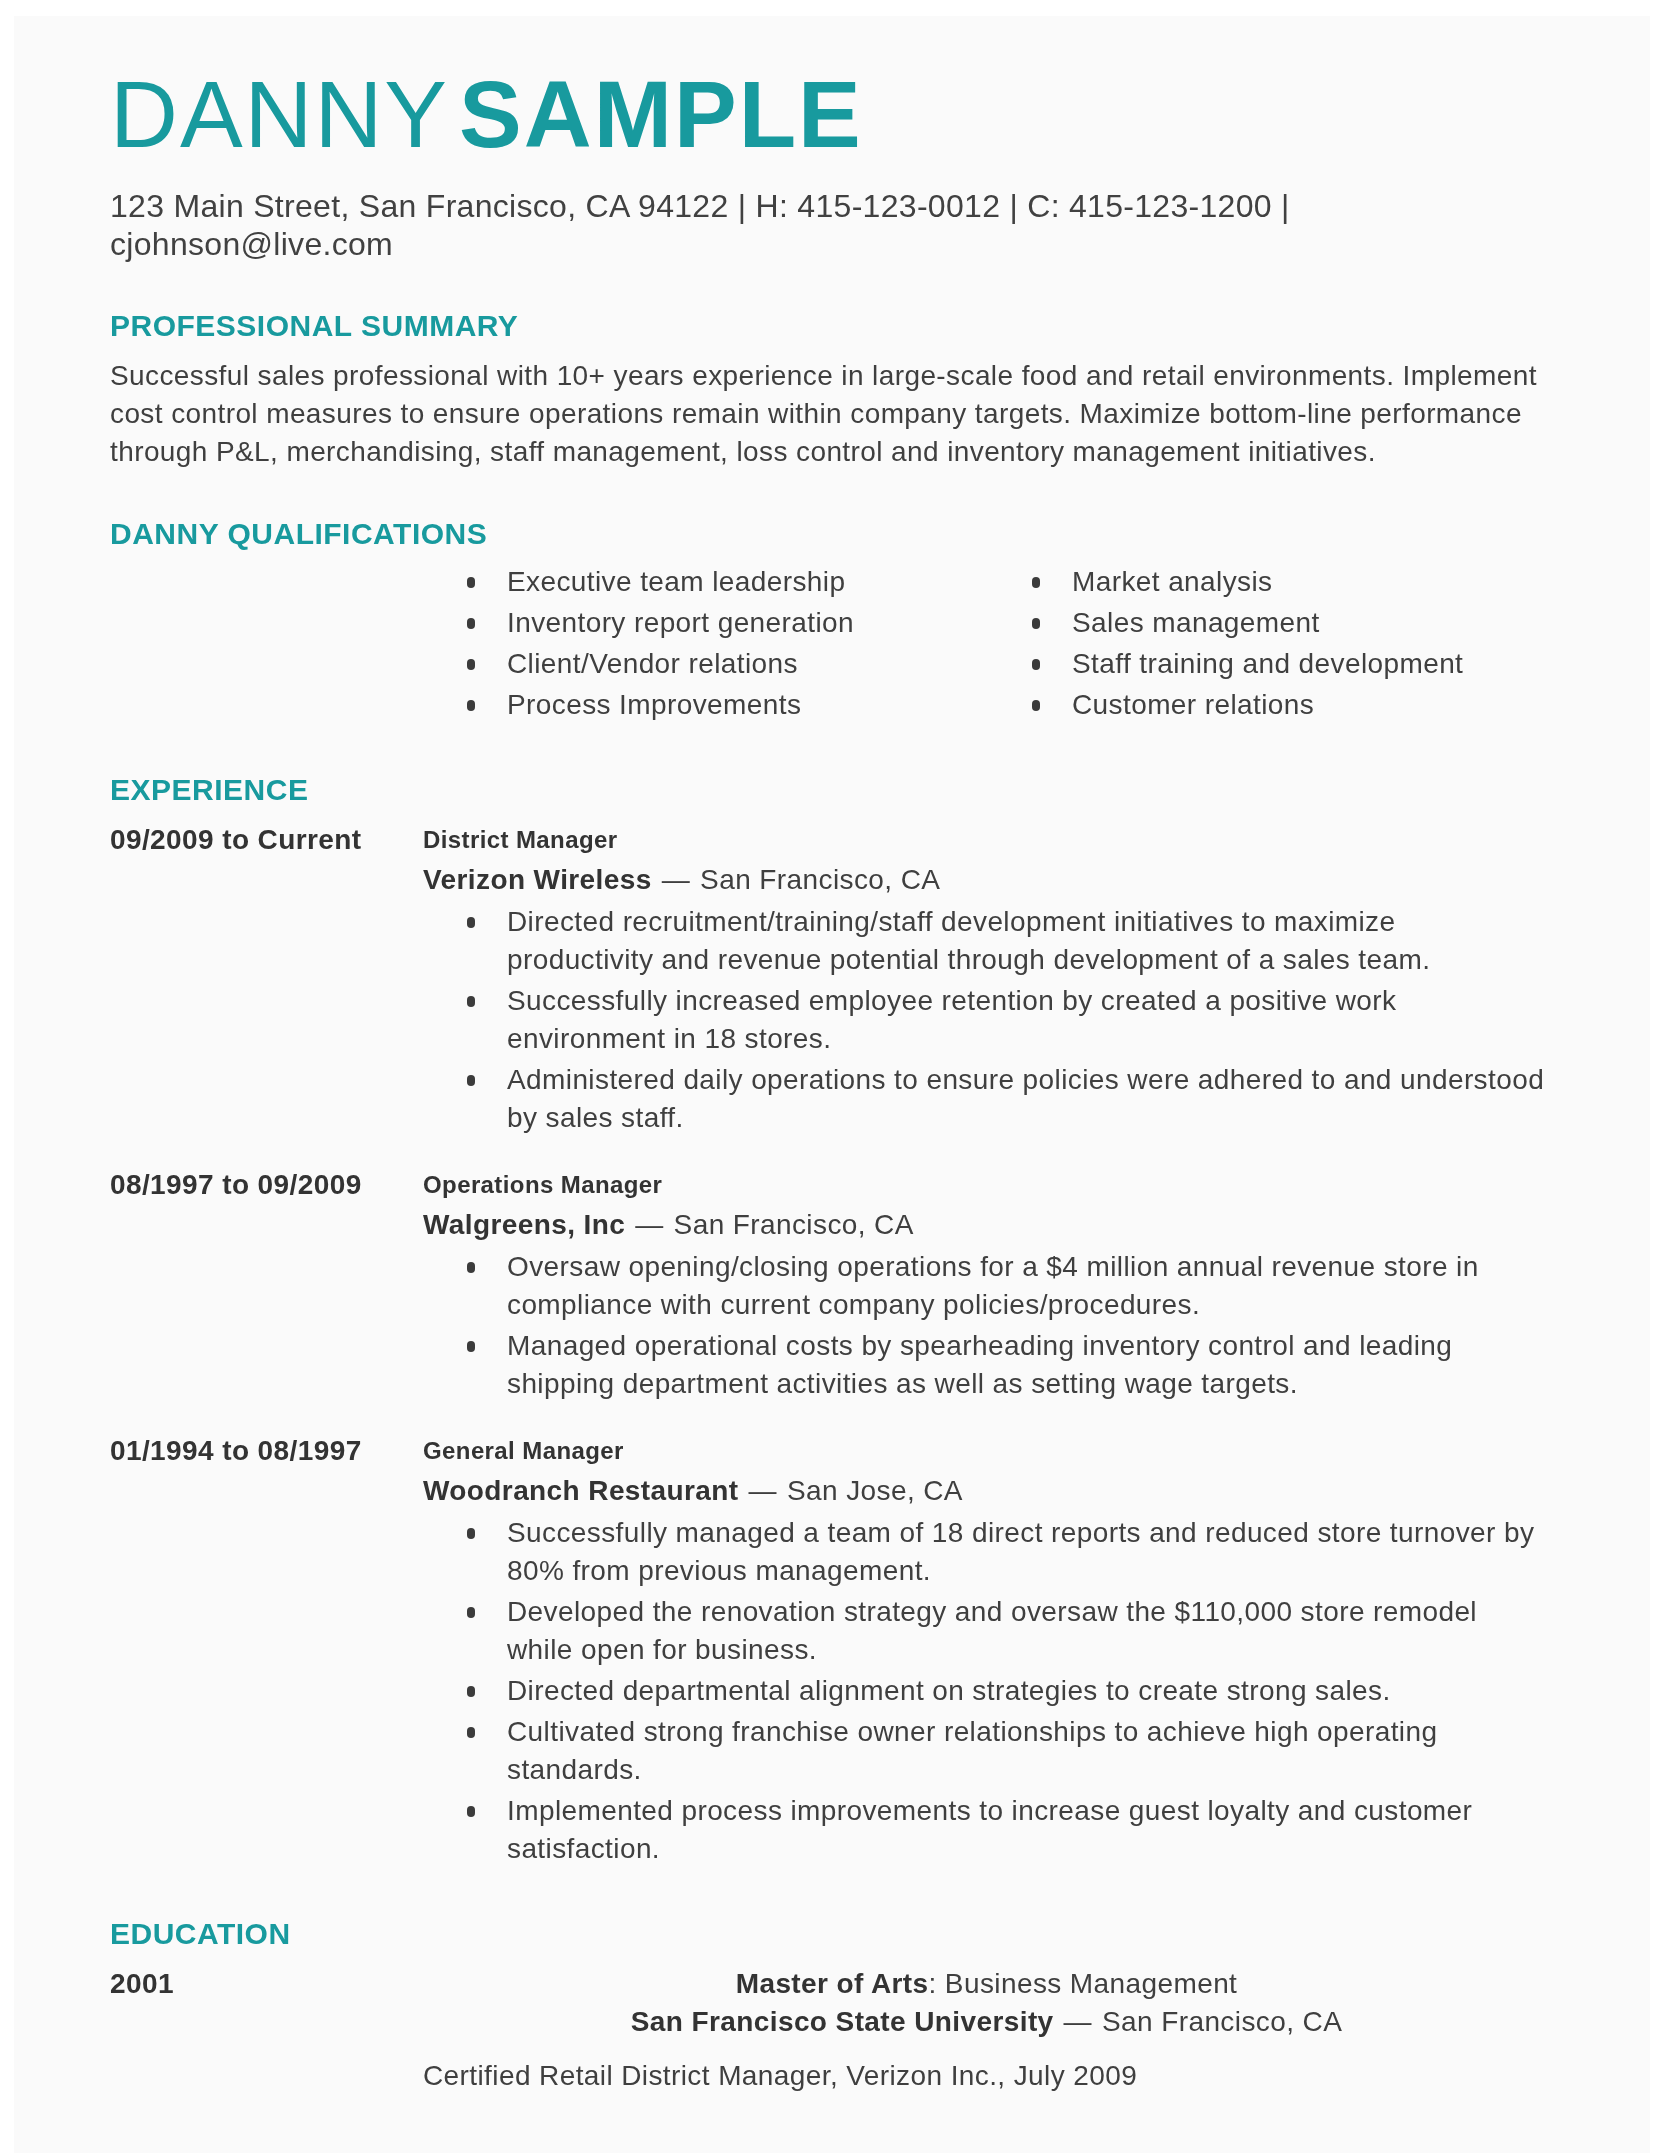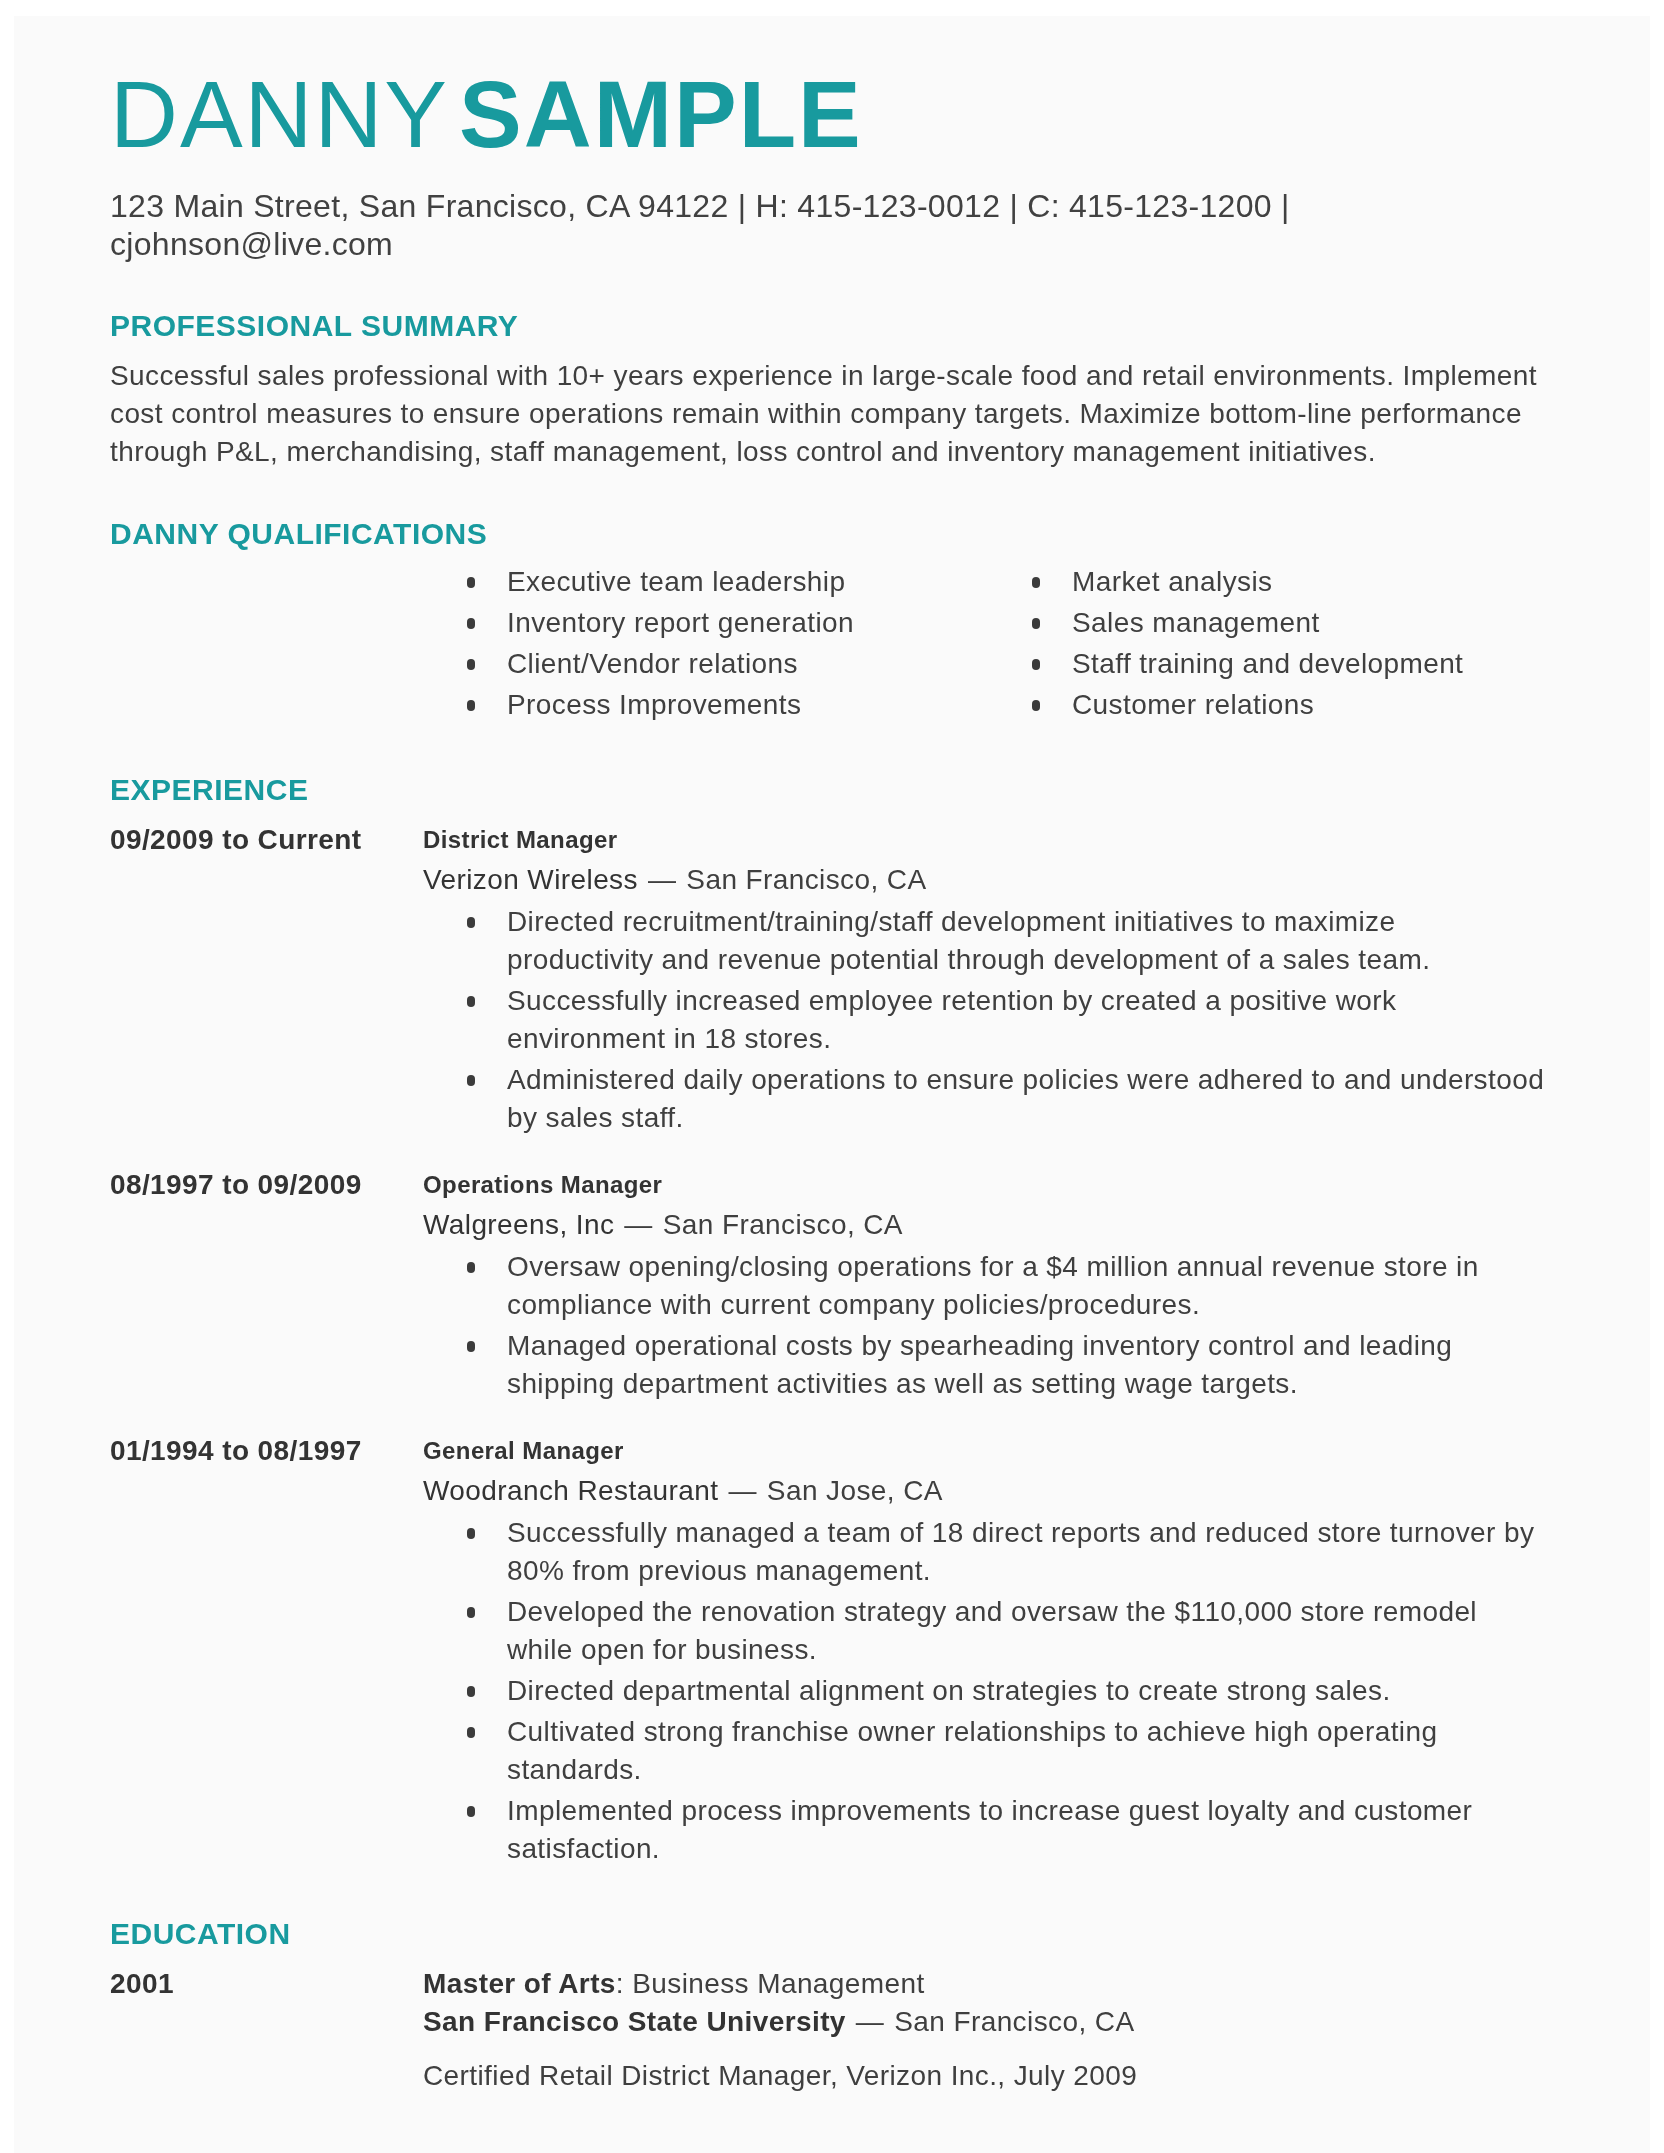--- a/index.html
+++ b/index.html
@@ -91,26 +91,26 @@
     color: #333333;
   }
   .job-title {
     margin: 0;
     font-size: 24px;
     line-height: 38px;
     font-weight: 700;
     color: #333333;
   }
   .company-line { margin: 2px 0 0 0; }
-  .company-line .strong { font-weight: 400; color: #333333; }
+  .company-line .strong { font-weight: 700; color: #333333; }
   .company-line .sep { margin: 0 10px; }
   .job-body ul.bullets { margin-top: 4px; }
 
   
-  .edu-line { margin: 0; }
+  .edu-line { margin: 0; text-align: center; }
   .edu-line .strong { font-weight: 700; color: #333333; }
   .edu-line .sep { margin: 0 10px; }
 
   
   .cert-text { margin: 16px 0 0 313px; }
 </style>
 </head>
 <body>
 
 <div class="page">

